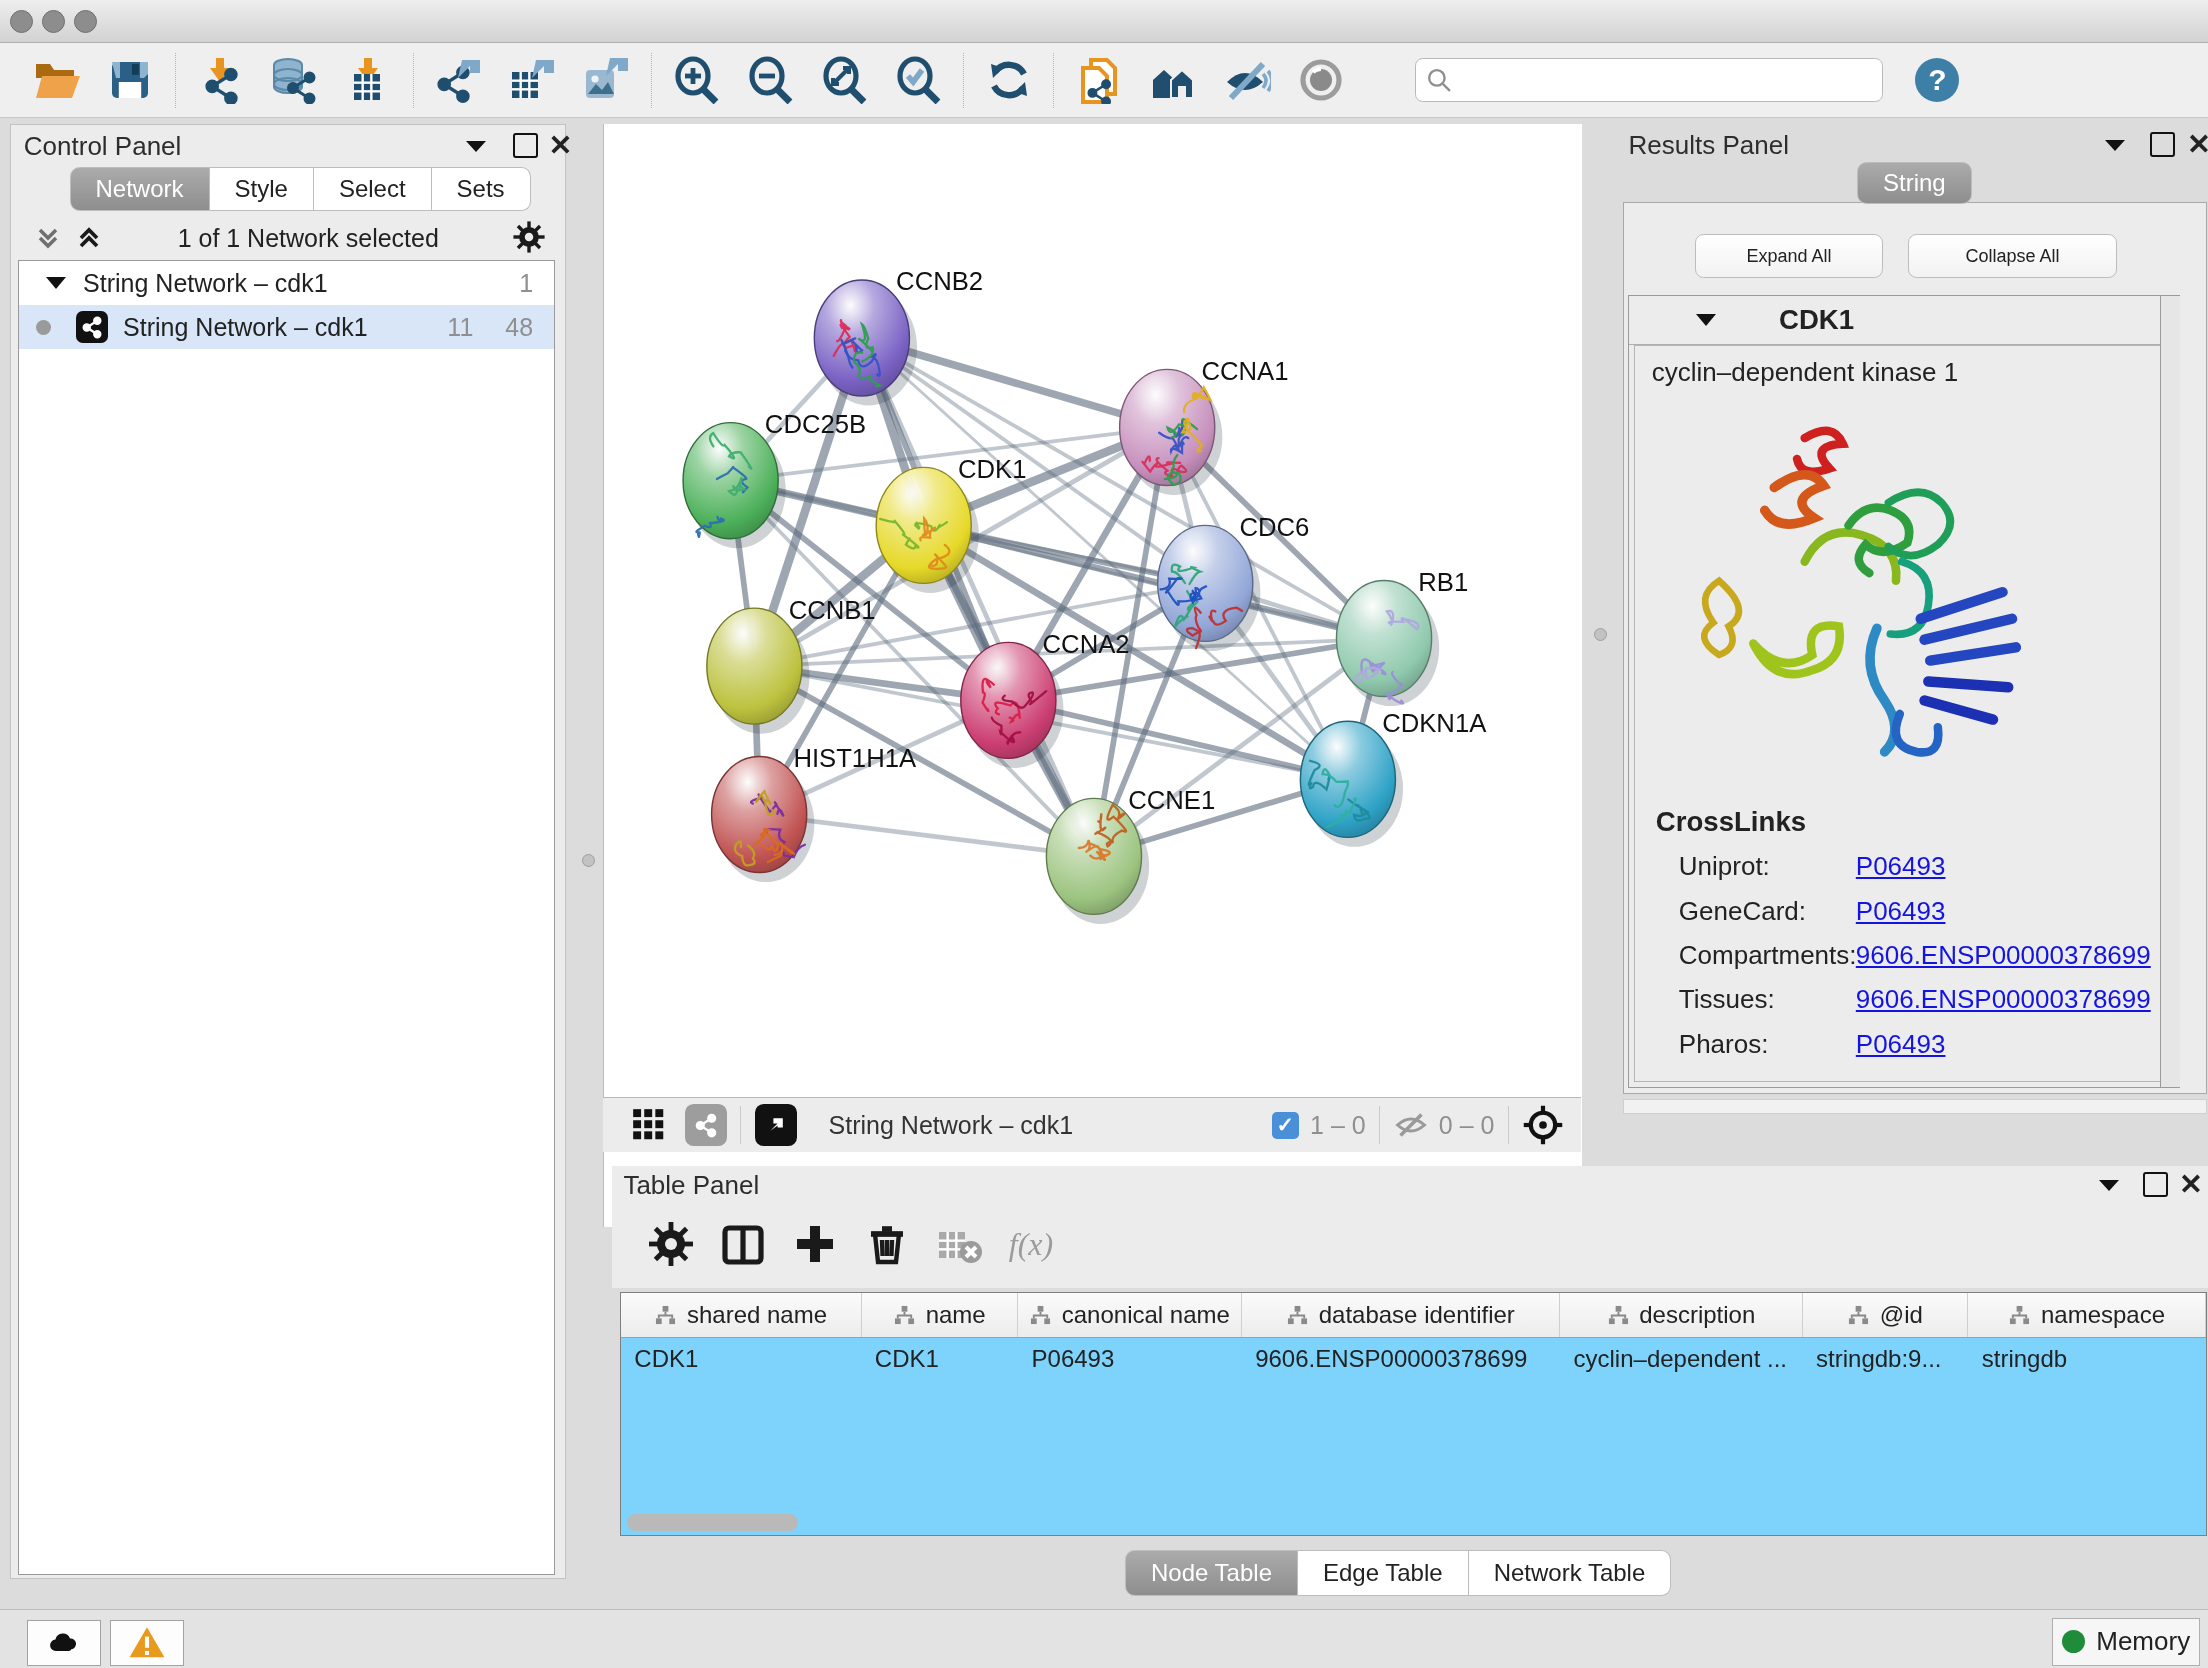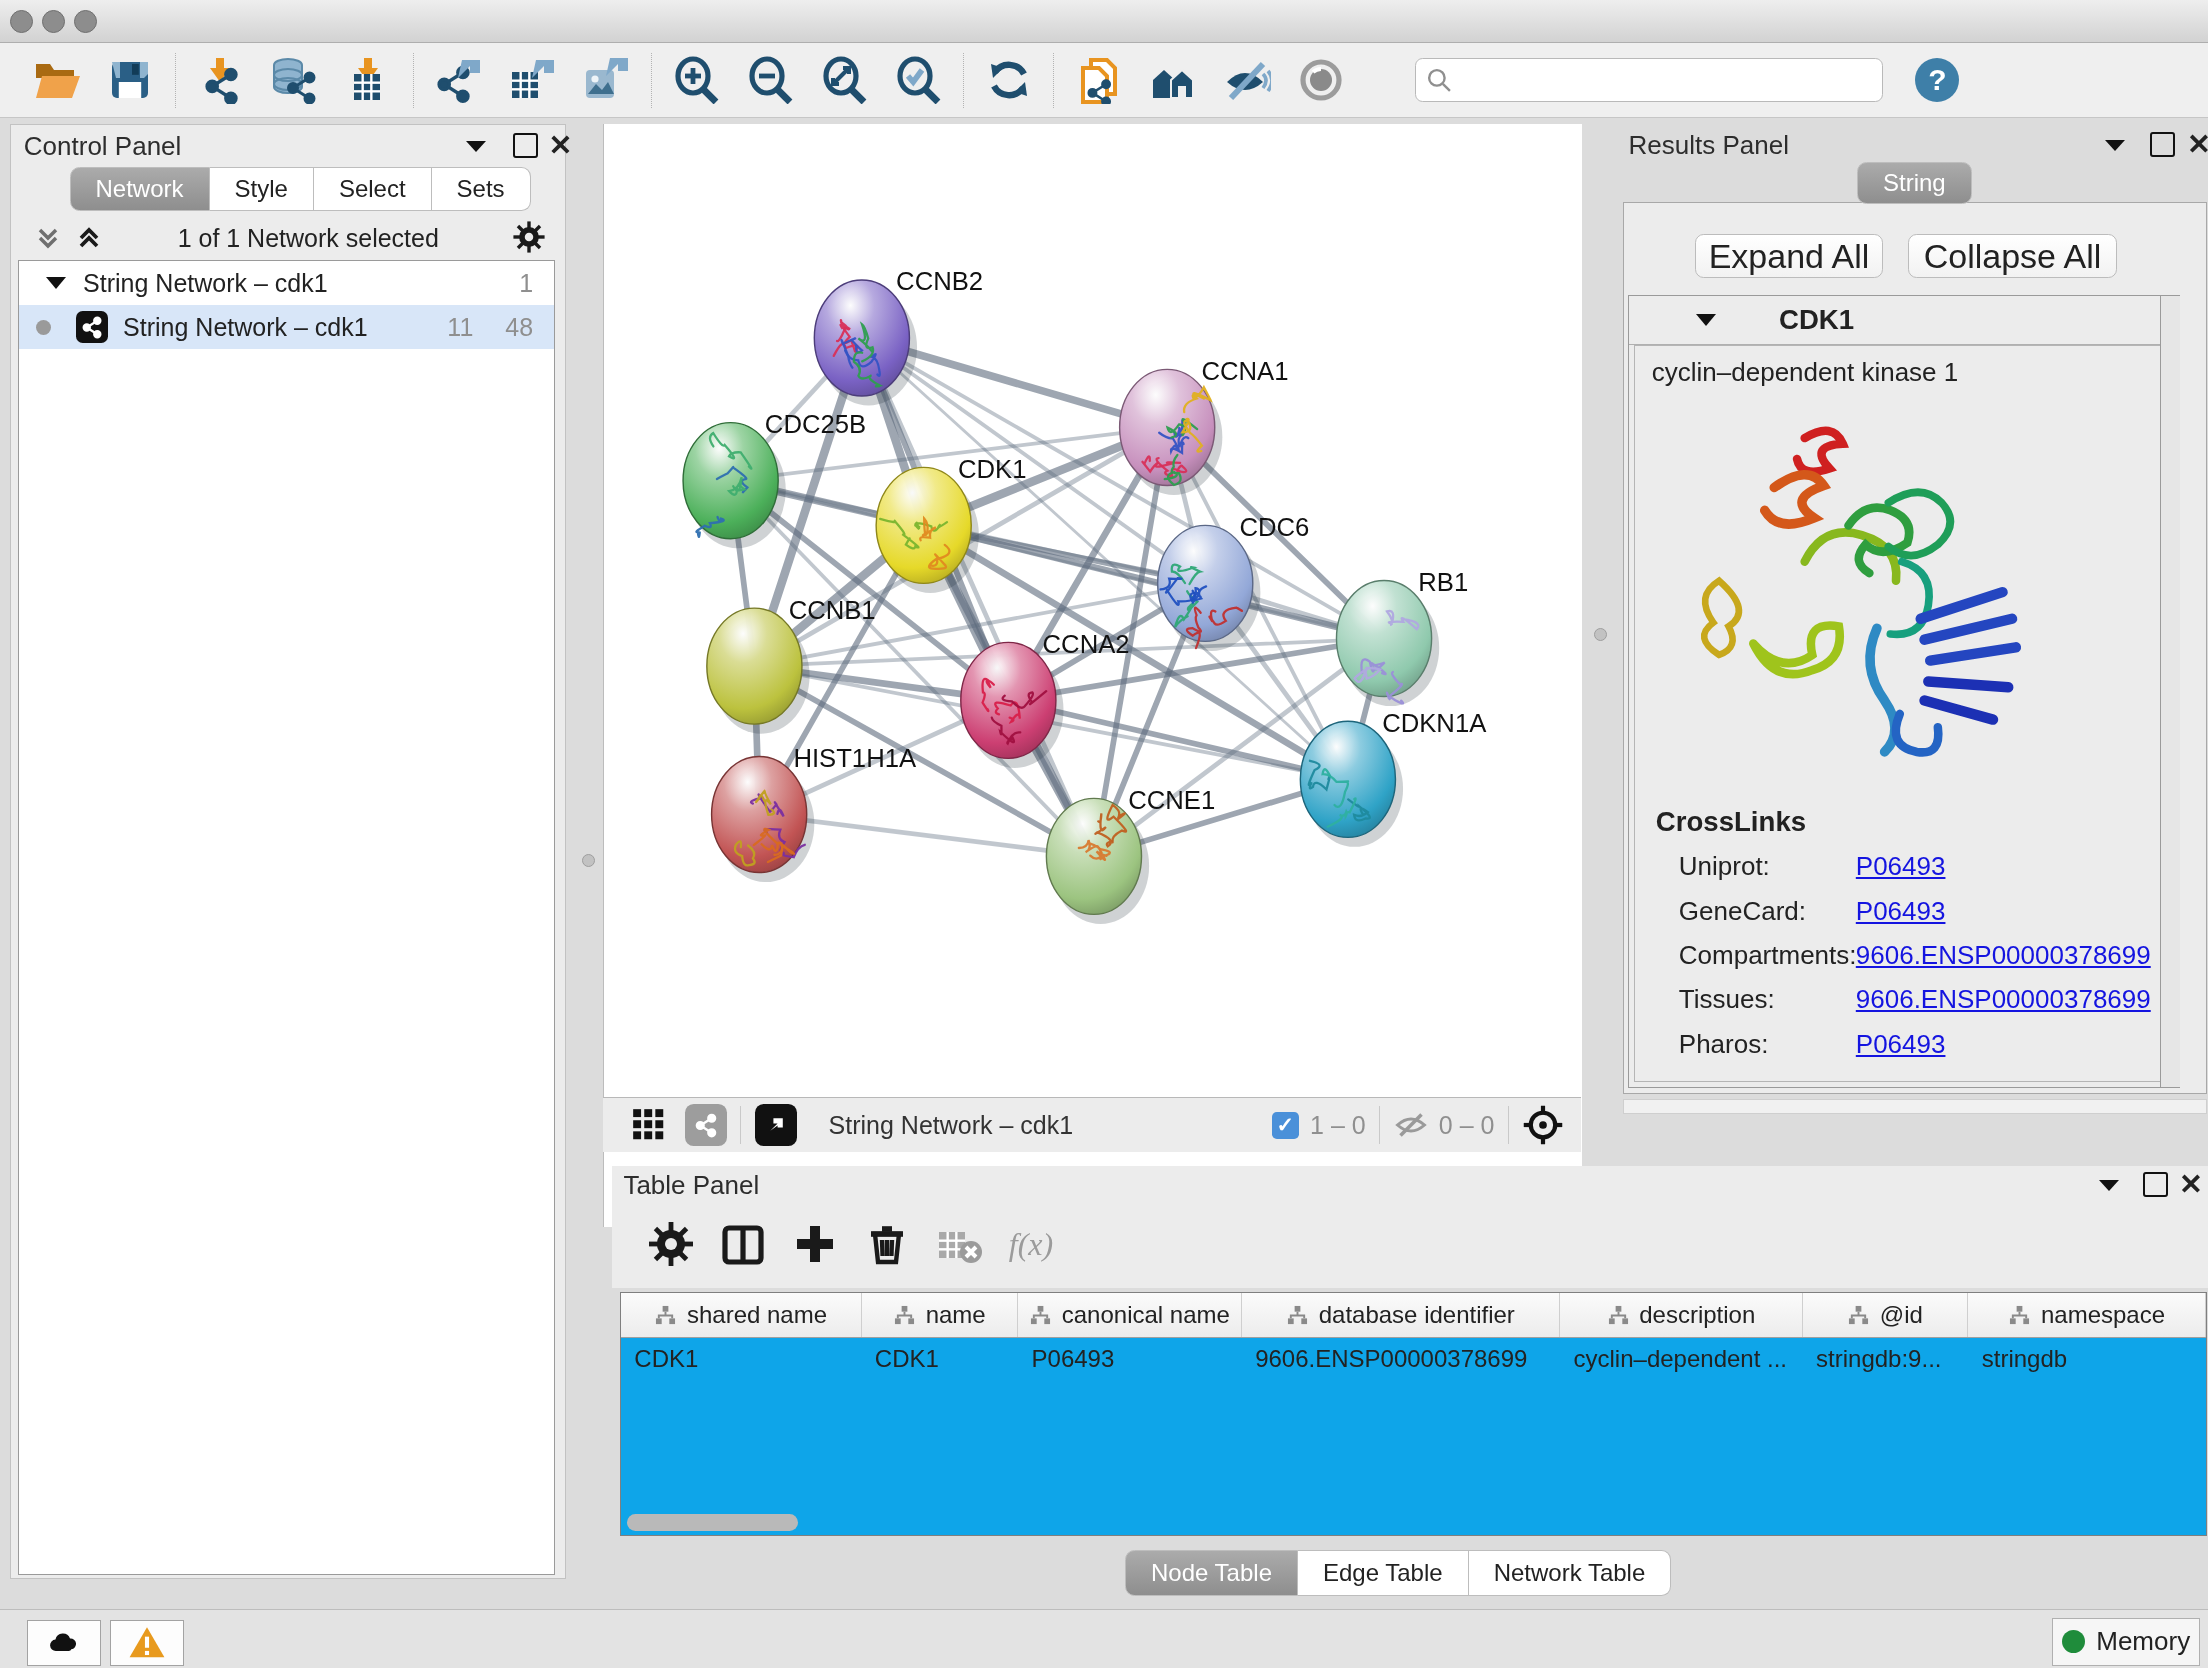--- a/index.html
+++ b/index.html
@@ -26,21 +26,21 @@
   .phead{font-size:26px;color:#2d2d2d;}
   .sqico{width:21px;height:21px;border:2.9px solid #111;display:inline-block;border-radius:2.9px;}
   .tri{display:inline-block;width:0;height:0;border-left:10.5px solid transparent;border-right:10.5px solid transparent;border-top:13.3px solid #111;}
   .tabs{display:flex;}
   .tab{height:42px;padding:0 25px;display:flex;align-items:center;font-size:24px;background:#fff;
        border:1px solid #bdbdbd;border-left:none;}
   .tab.first{border-left:1px solid #bdbdbd;border-radius:9.5px 0 0 9.5px;}
   .tab.last{border-radius:0 9.5px 9.5px 0;}
   .tab.active{background:linear-gradient(#ababab,#8e8e8e);color:#fff;}
   .btn{background:linear-gradient(#ffffff,#f2f2f2);border:1.9px solid #bcbcbc;border-radius:8.6px;
-       font-size:34px;display:flex;align-items:center;justify-content:center;}
+       font-size:18px;display:flex;align-items:center;justify-content:center;}
   .dot{width:11.4px;height:11.4px;border-radius:50%;background:#c2c2c2;border:1px solid #9e9e9e;}
   
   .cpanel{left:9.5px;top:124px;width:554px;height:1453px;background:#ececec;border:1px solid #c2c2c2;}
   .list{background:#fff;border:1px solid #9a9a9a;}
   .lrow{height:44px;display:flex;align-items:center;font-size:25px;}
   .lrow.sel{background:#d8e6f8;}
   .shbox{width:32px;height:32px;background:#111;border-radius:6.7px;display:flex;align-items:center;justify-content:center;}
   .gray{color:#8f8f8f;}
   
   .canvas{left:603px;top:124px;width:978px;height:1103px;background:#fff;border-left:1px solid #bcbcbc;}
@@ -52,21 +52,21 @@
   
   .rpanel{left:1620px;top:124px;width:589px;height:1003px;}
   .rbox{left:1623px;top:202px;width:582px;height:890px;background:#ececec;border:1px solid #a8a8a8;}
   .rsect{left:1628px;top:295px;width:550px;height:791px;border:1px solid #9a9a9a;background:#ececec;}
   .serif{font-family:Liberation Sans, sans-serif;}
   a.xlink{color:#1414e0;text-decoration:underline;}
   
   .tpanel-head{left:612px;top:1166px;width:1597px;height:34px;background:#ececec;}
   .tp-toolbar{left:612px;top:1200px;width:1597px;height:88px;background:#ececec;display:flex;align-items:center;padding-left:23px;box-sizing:border-box;}
   .tp-toolbar .tbtn{width:72px;height:67px}
-  .tbox{left:620px;top:1292px;width:1585px;height:242px;background:#0ea5e9;border:1.9px solid #7f7f7f;overflow:hidden;}
+  .tbox{left:620px;top:1292px;width:1585px;height:242px;background:#7dd3fc;border:1.9px solid #7f7f7f;overflow:hidden;}
   .thead{display:flex;height:44px;background:linear-gradient(#fbfbfb,#ececec);border-bottom:1.9px solid #9f9f9f;}
   .th{display:flex;align-items:center;justify-content:center;gap:9.5px;font-size:24px;border-right:1px solid #cfcfcf;box-sizing:border-box;}
   .trow{display:flex;height:42px;align-items:center;font-size:24px;}
   .td{padding-left:13.3px;box-sizing:border-box;overflow:hidden;white-space:nowrap;}
   .hscroll{position:absolute;left:5.7px;bottom:3.8px;width:171px;height:17px;border-radius:8.6px;background:#b9b9b9;}
   .btabs{left:1125px;top:1550px;}
   
   .statusbar{left:0;top:1609px;width:2208px;height:59px;background:#e3e3e3;border-top:1px solid #bdbdbd;}
   .sbtn{width:72px;height:44px;background:#fdfdfd;border:1.9px solid #a3a3a3;display:flex;align-items:center;justify-content:center;}
   svg text{font-family:"Liberation Sans",sans-serif;}

